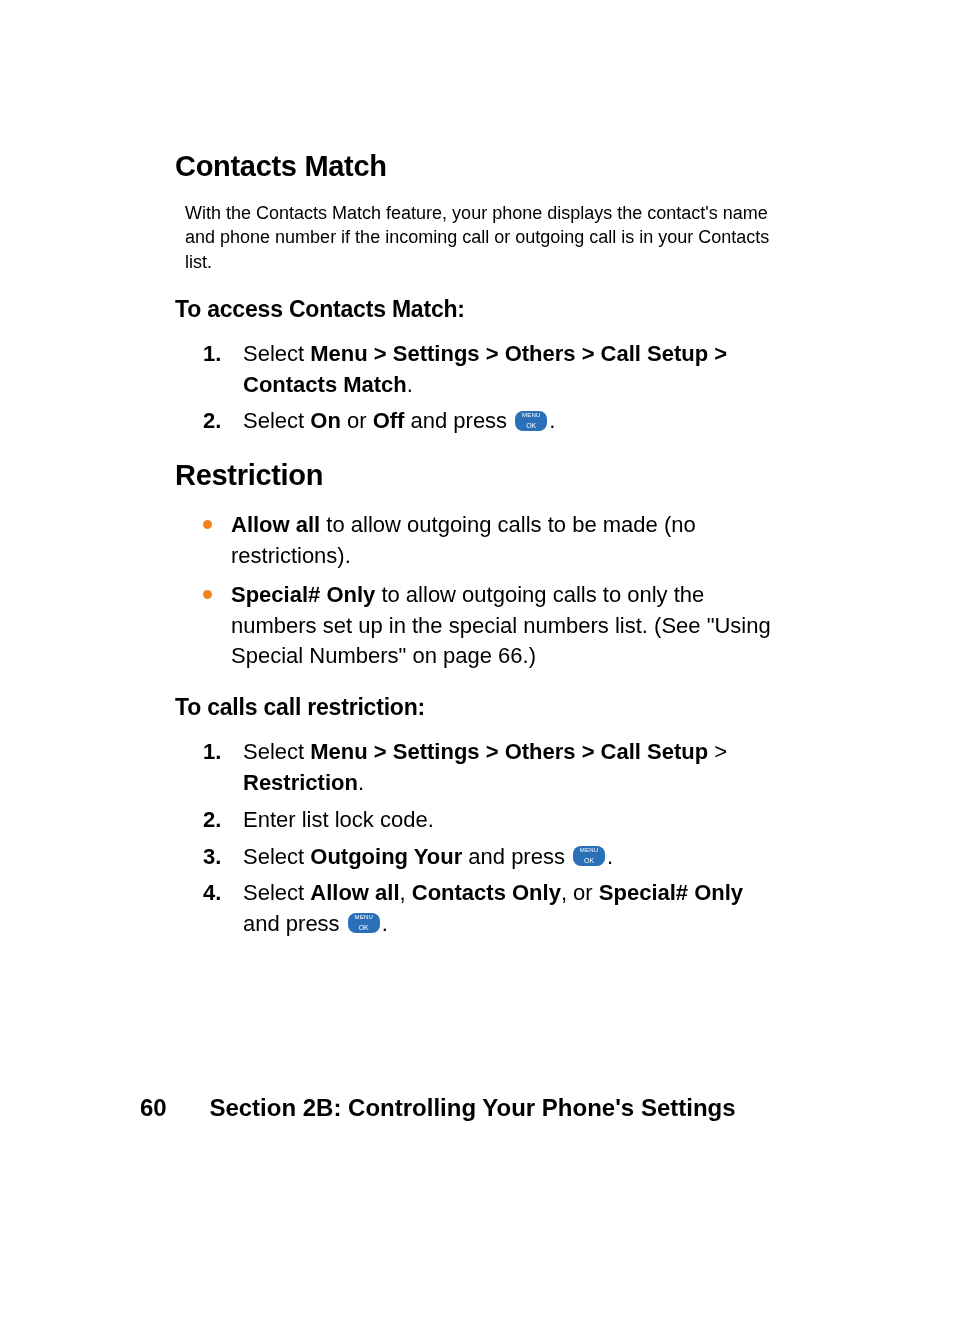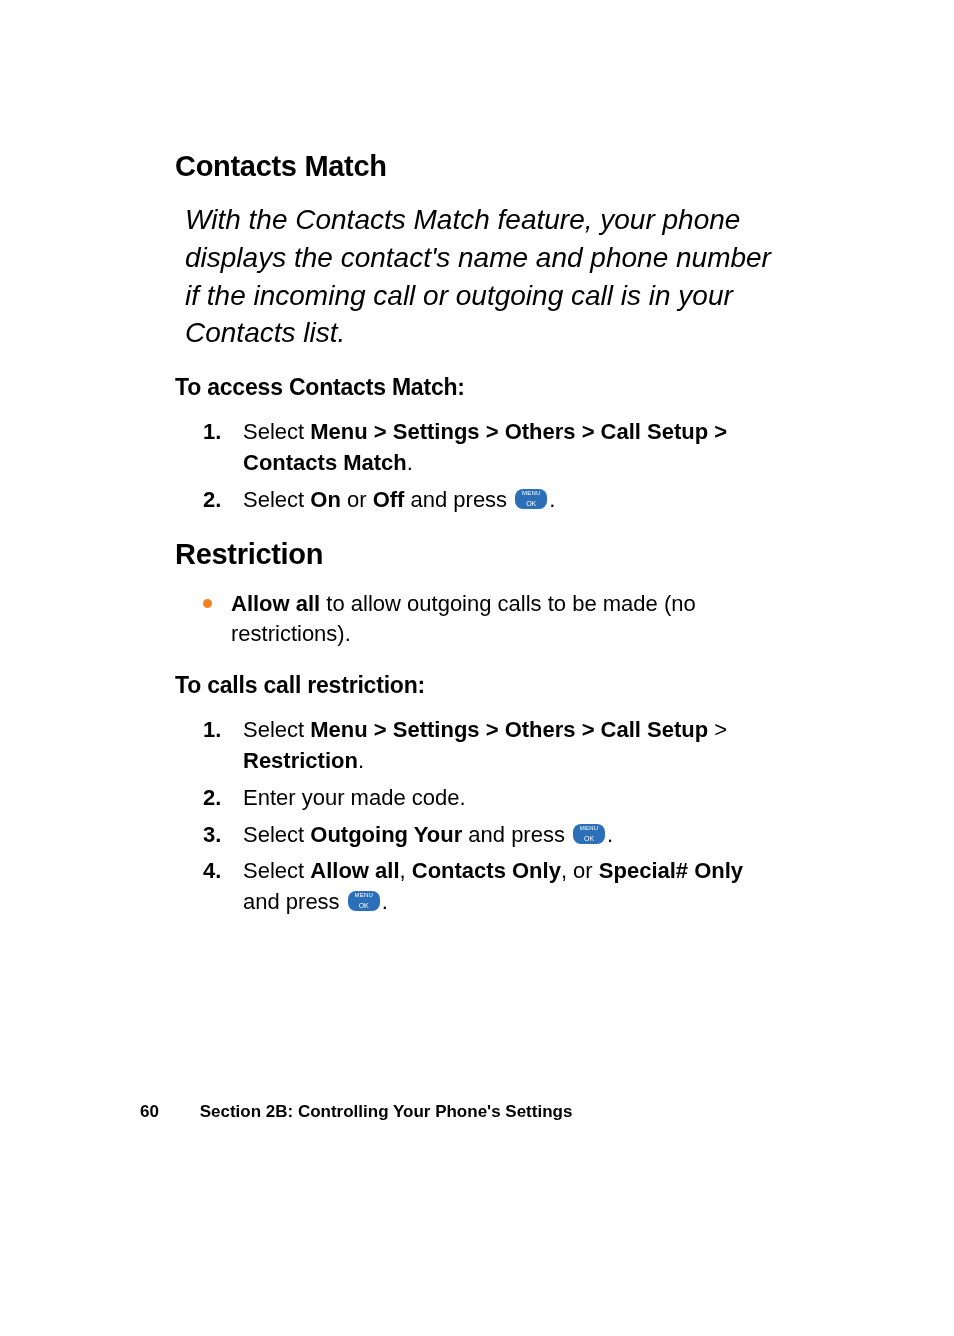--- a/index.html
+++ b/index.html
@@ -16,24 +16,23 @@
     padding: 150px 170px 0 175px;
     position: relative;
   }
   h2.section-head {
     font-size: 29px;
     font-weight: 700;
     margin: 0 0 18px 0;
     letter-spacing: -0.3px;
   }
   p.body {
-    font-size: 28px;
+    font-size: 18px;
     line-height: 1.35;
     margin: 8px 0 22px 10px;
-    font-style: italic;
   }
   p.lead-in {
     font-size: 23px;
     font-weight: 700;
     margin: 0 0 16px 0;
     letter-spacing: -0.2px;
   }
   ol.numbered {
     list-style: none;
     padding: 0;
@@ -72,21 +71,21 @@
     width: 9px;
     height: 9px;
     border-radius: 50%;
     background: #f58220;
   }
   .b { font-weight: 700; }
   .footer {
     position: absolute;
     left: 140px;
     bottom: 180px;
-    font-size: 17px;
+    font-size: 24px;
   }
   .footer .pnum { font-weight: 700; margin-right: 36px; }
   .footer .ftitle { font-weight: 700; }
   .key-icon {
     display: inline-block;
     vertical-align: middle;
     width: 32px;
     height: 20px;
     background: #2a6fb8;
     border-radius: 8px;
@@ -140,32 +139,35 @@
     </li>
   </ol>
 
   <h2 class="section-head">Restriction</h2>
 
 
   <ul class="bullets">
     <li>
       <span class="b">Allow all</span><span> to allow outgoing calls to be made (no restrictions).</span>
     </li>
+    <li>
+      <span class="b">Special# Only</span><span> to allow outgoing calls to only the numbers set up in the special numbers list. (See "Using Special Numbers" on page 66.)</span>
+    </li>
   </ul>
 
   <p class="lead-in">To calls call restriction:</p>
 
   <ol class="numbered">
     <li>
       <span class="num">1.</span>
       <span>Select </span><span class="b">Menu &gt; Settings &gt; Others &gt; Call Setup</span><span> &gt; </span><span class="b">Restriction</span><span>.</span>
     </li>
     <li>
       <span class="num">2.</span>
-      <span>Enter your made code.</span>
+      <span>Enter list lock code.</span>
     </li>
     <li>
       <span class="num">3.</span>
       <span>Select </span><span class="b">Outgoing Your</span><span> and press </span><span class="key-icon"></span><span>.</span>
     </li>
     <li>
       <span class="num">4.</span>
       <span>Select </span><span class="b">Allow all</span><span>, </span><span class="b">Contacts Only</span><span>, or </span><span class="b">Special# Only</span><span> and press </span><span class="key-icon"></span><span>.</span>
     </li>
   </ol>

